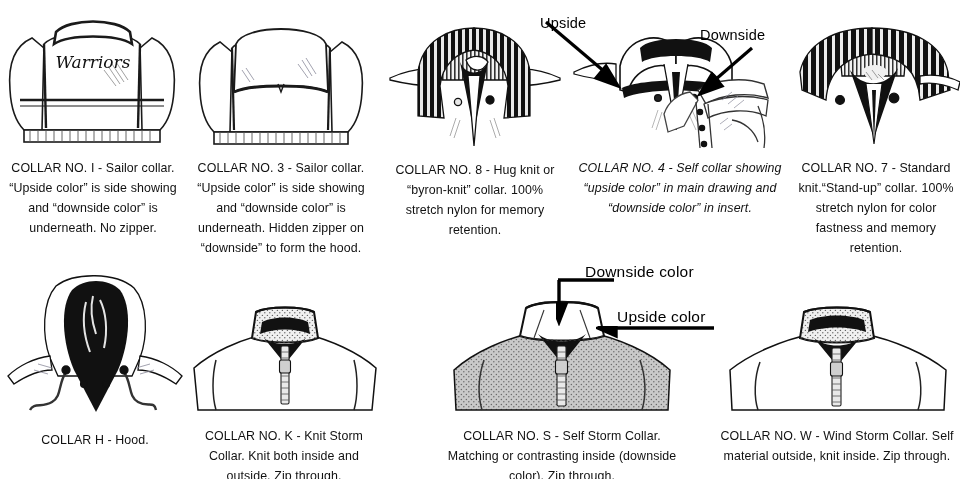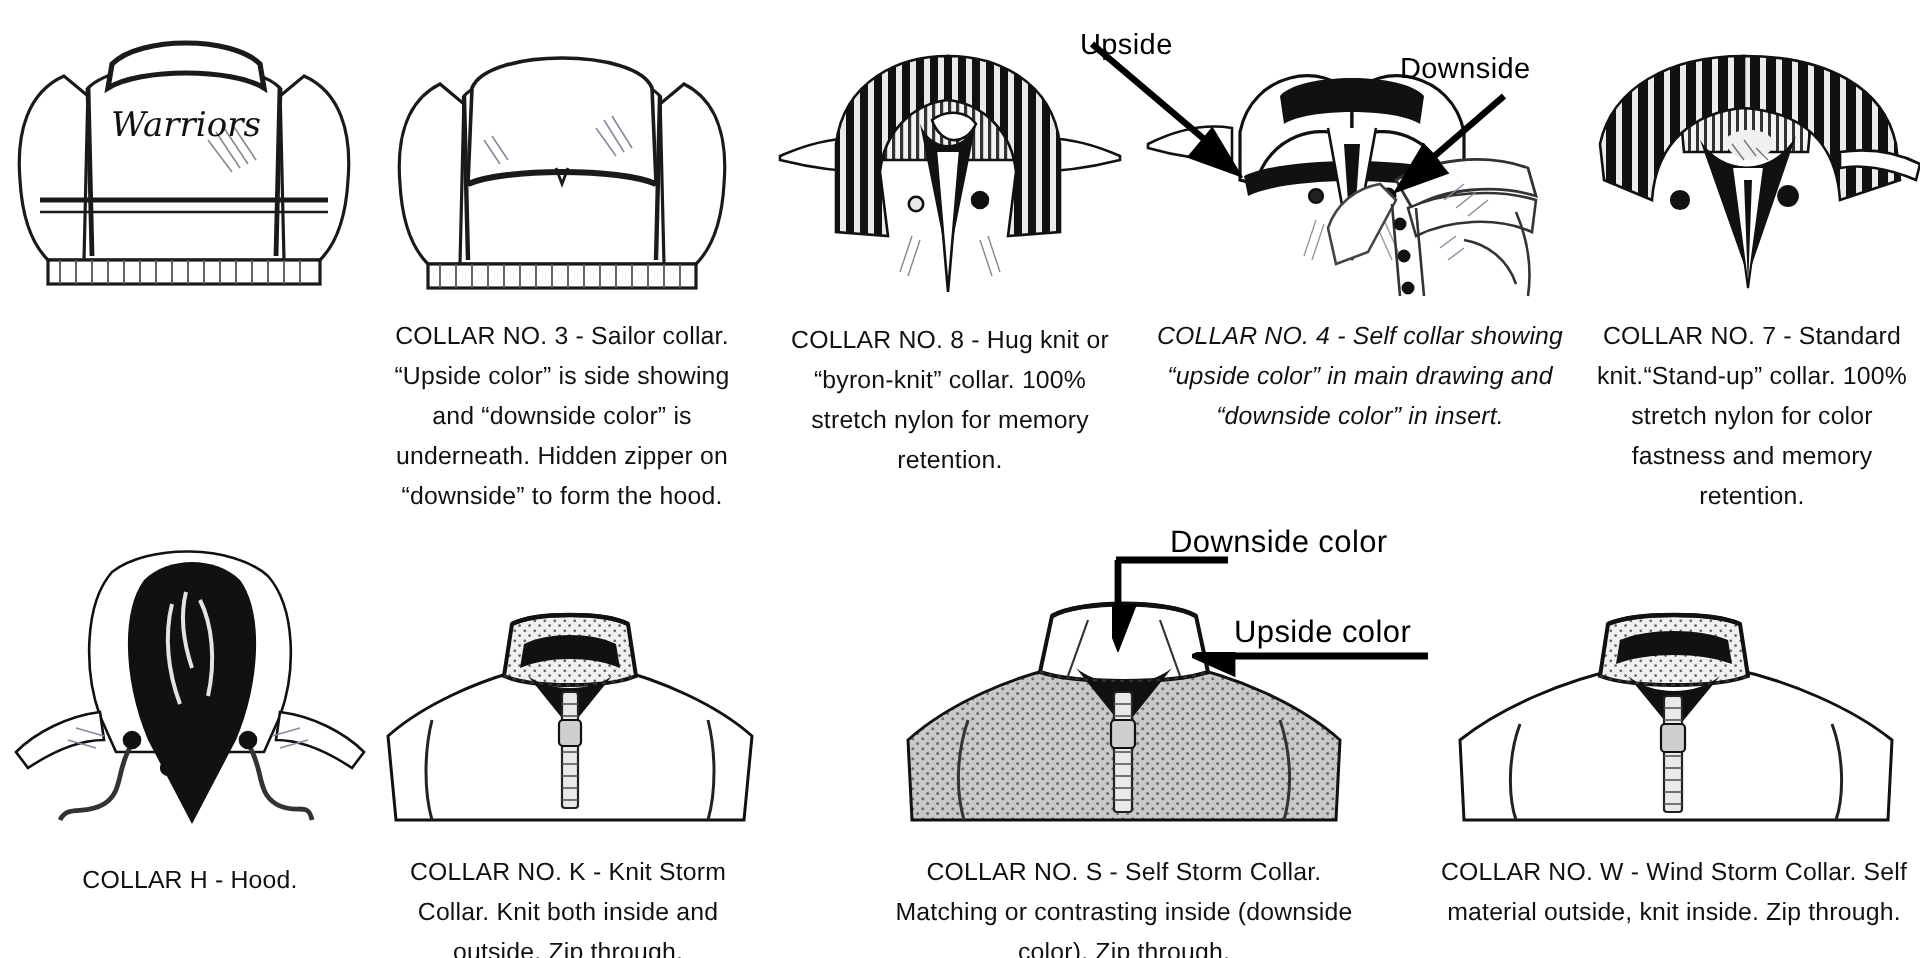--- a/index.html
+++ b/index.html
@@ -83,20 +83,21 @@
           <g stroke="#888" stroke-width="0.8">
             <path d="M112 56 L124 74"></path>
               <path d="M116 54 L128 72"></path>
               <path d="M108 58 L120 76"></path>
             <path d="M104 62 L116 78"></path>
           </g>
         </g>
         <text class="script" x="93" y="60" text-anchor="middle" font-size="17" fill="#111">Warriors</text>
       </svg>
     </div>
+    <div class="caption" style="padding:8px 6px 0;">COLLAR NO. I - Sailor collar. “Upside color” is side showing and “downside color” is underneath. No zipper.</div>
   </div>
 
   <div class="cell" style="left:190px; top:8px; width:182px;">
     <div class="art" style="height:142px;">
       <svg viewBox="0 0 182 142" preserveAspectRatio="xMidYMid meet">
         <g fill="none" stroke="#1a1a1a" stroke-width="1.6">
           <path d="M30 34 C14 42 8 60 10 84 C11 102 16 116 24 124 L42 124 L42 44 Z" fill="#fff"></path>
           <path d="M152 34 C168 42 174 60 172 84 C171 102 166 116 158 124 L140 124 L140 44 Z" fill="#fff"></path>
           <path d="M42 40 C56 24 126 24 140 40 L142 124 L40 124 Z" fill="#fff"></path>
 

